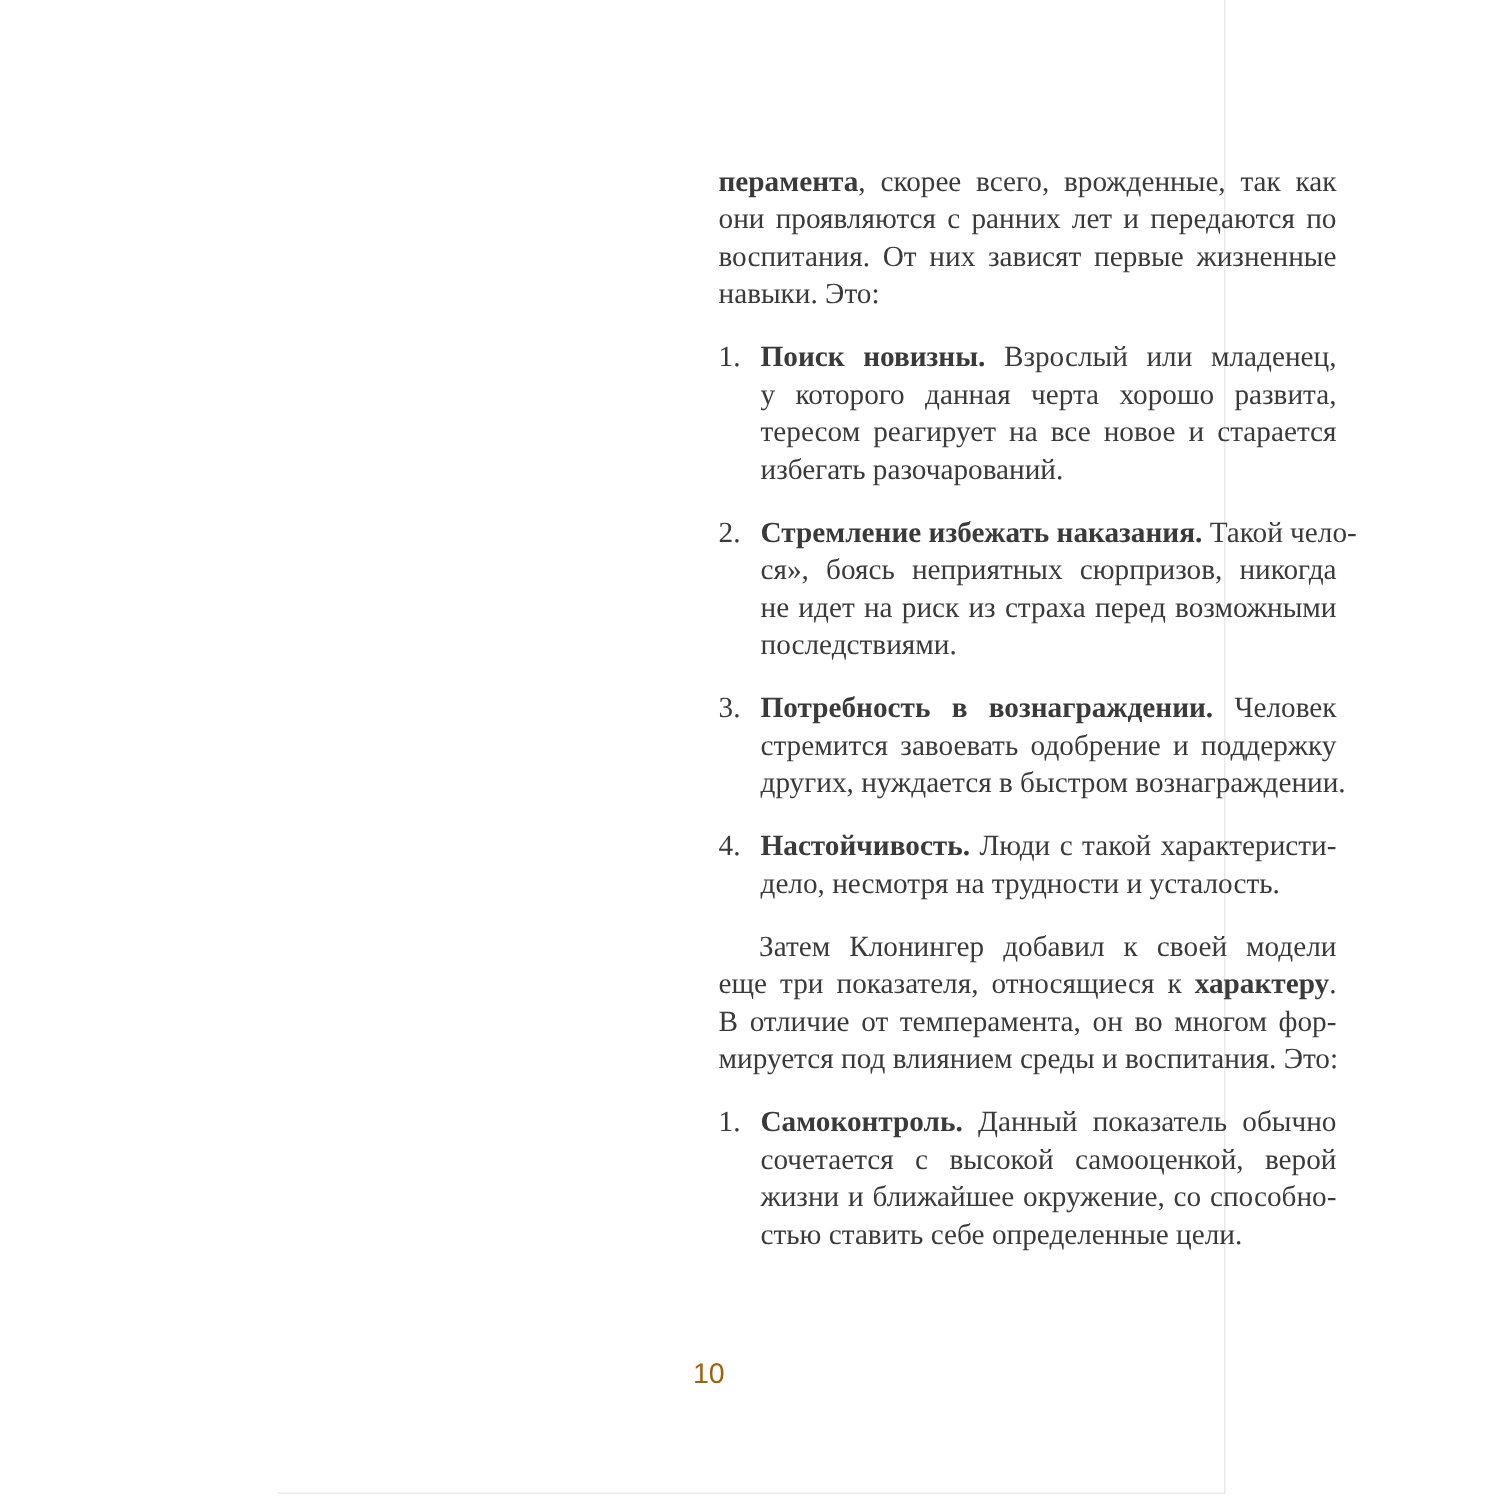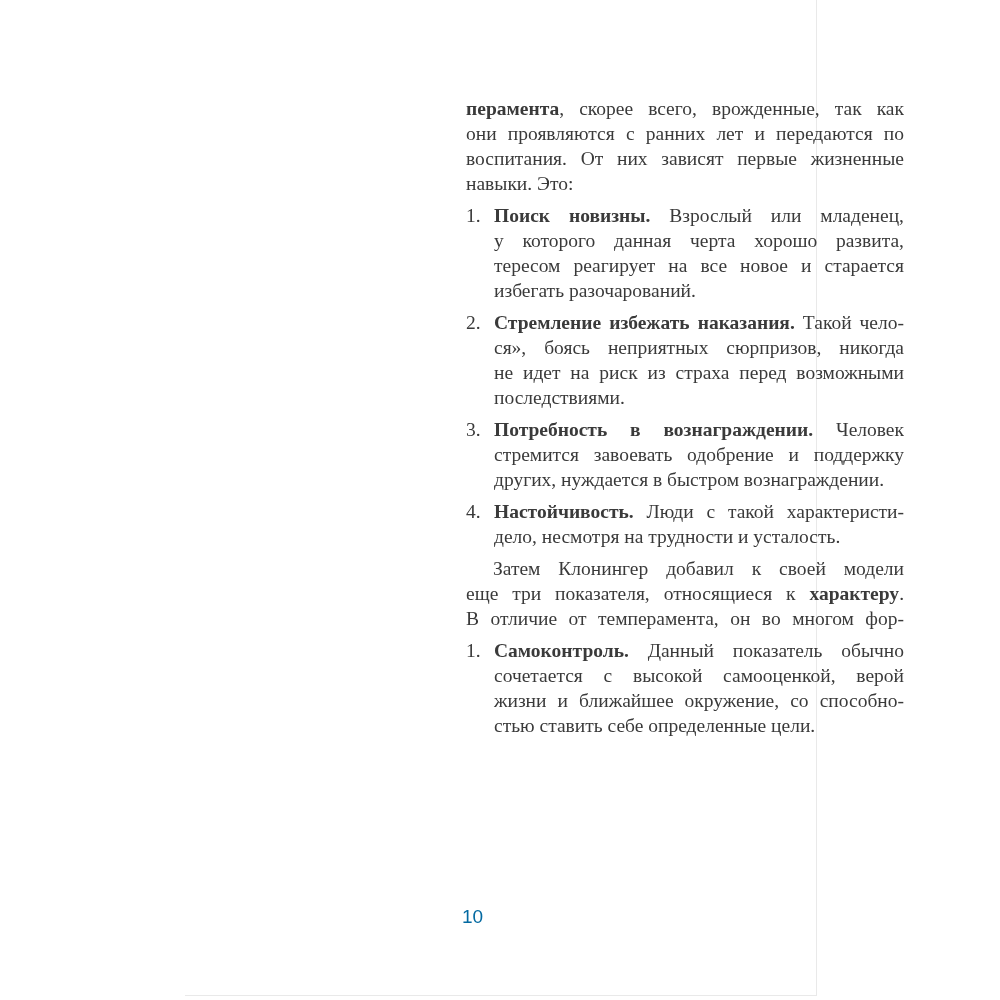--- a/index.html
+++ b/index.html
@@ -28,21 +28,21 @@
   .text-block {
     position: absolute;
     left: 277px;
     top: 92px;
     width: 446px;
     font-family: "Liberation Serif", "DejaVu Serif", serif;
     font-size: 19.5px;
     line-height: 25px;
     color: var(--text-color);
   }
-  .block { margin: 4px; }
+  .block { margin: 17px; }
   .block + .block { margin-top: 7px; }
   .list-item {
     position: relative;
     padding-left: 28px;
   }
   .list-item .num {
     position: absolute;
     left: 0;
     top: 0;
   }
@@ -57,21 +57,21 @@
   .line.indent {
     text-indent: 27px;
   }
   .line b { font-weight: bold; }
   .page-number {
     position: absolute;
     left: 277px;
     top: 906px;
     font-family: "Liberation Sans", "DejaVu Sans", sans-serif;
     font-size: 19px;
-    color: #0369a1;
+    color: #a16207;
   }
 </style>
 </head>
 <body>
 
 <div class="book-page">
   <main class="text-block">
       <div class="block paragraph">
         <div class="line"><b>перамента</b>, скорее всего, врожденные, так как</div>
         <div class="line">они проявляются с ранних лет и передаются по</div>
@@ -108,20 +108,21 @@
         <span class="num">4.</span>
         <div class="lines">
           <div class="line"><b>Настойчивость.</b> Люди с такой характеристи-</div>
           <div class="line last">дело, несмотря на трудности и усталость.</div>
         </div>
       </div>
       <div class="block paragraph">
         <div class="line indent">Затем Клонингер добавил к своей модели</div>
         <div class="line">еще три показателя, относящиеся к <b>характеру</b>.</div>
         <div class="line">В отличие от темперамента, он во многом фор-</div>
+        <div class="line last">мируется под влиянием среды и воспитания. Это:</div>
       </div>
       <div class="block list-item">
         <span class="num">1.</span>
         <div class="lines">
           <div class="line"><b>Самоконтроль.</b> Данный показатель обычно</div>
           <div class="line">сочетается с высокой самооценкой, верой</div>
           <div class="line">жизни и ближайшее окружение, со способно-</div>
           <div class="line last">стью ставить себе определенные цели.</div>
         </div>
       </div>

